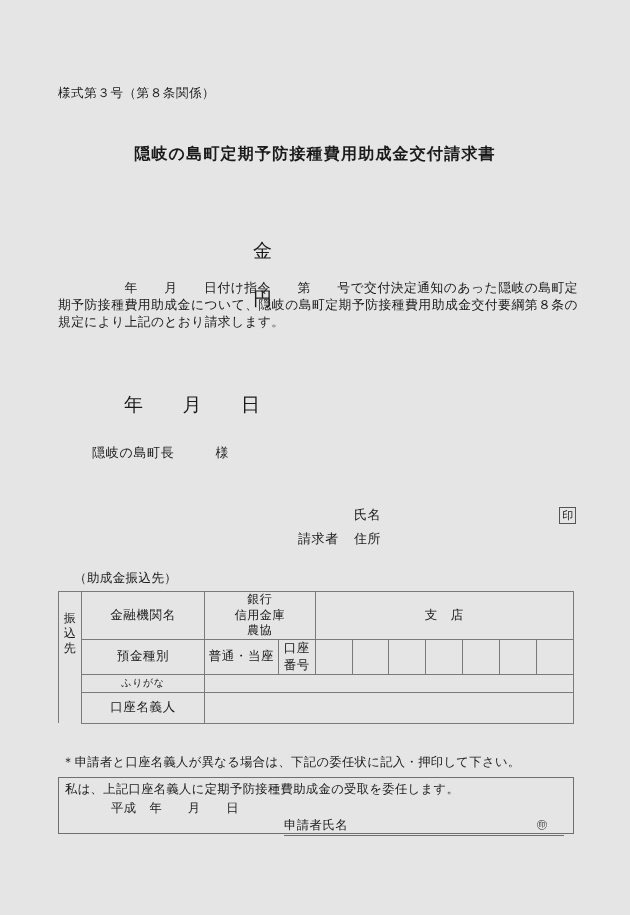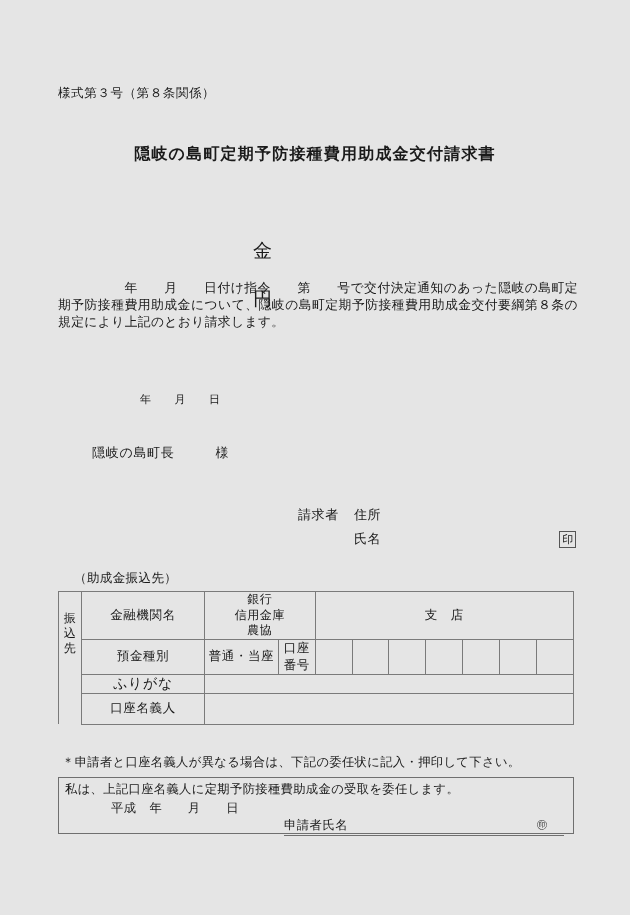--- a/index.html
+++ b/index.html
@@ -65,23 +65,23 @@
     font-size: 12.8px;
     line-height: 17px;
     letter-spacing: 0.35px;
     text-align: justify;
     white-space: pre-wrap;
   }
 
   
   .date-line {
     position: absolute;
-    left: 140px;
+    left: 124px;
     top: 392px;
-    font-size: 11px;
+    font-size: 19px;
     letter-spacing: 0.5px;
     white-space: pre;
   }
 
   
   .addressee {
     position: absolute;
     left: 92px;
     top: 444px;
     font-size: 13px;
@@ -164,21 +164,21 @@
     padding-right: 30px;
     letter-spacing: 2px;
   }
   .row-kinds td {
     height: 44px;
   }
   .row-type td {
     height: 24px;
   }
   .cell-furigana {
-    font-size: 14px;
+    font-size: 10px;
     letter-spacing: 0.8px;
     border-bottom: 1px dotted #9a9a9a !important;
     height: 17px;
   }
   .cell-furigana-blank {
     border-bottom: 1px dotted #9a9a9a !important;
   }
   .cell-holder {
     height: 30px;
     font-family: Liberation Mono, monospace;
@@ -263,27 +263,27 @@
   </div>
 
   <div class="body-text">　　　　　年　　月　　日付け指令　　第　　号で交付決定通知のあった隠岐の島町定期予防接種費用助成金について、隠岐の島町定期予防接種費用助成金交付要綱第８条の規定により上記のとおり請求します。</div>
 
   <div class="date-line">年　　月　　日</div>
 
   <div class="addressee">隠岐の島町長　　　様</div>
 
   <div class="requester">
     <div class="requester-line">
-      <span class="req-label">請求者</span>
-      <span>住所</span>
-    </div>
-    <div class="requester-line">
       <span class="req-label"></span>
       <span>氏名</span>
       <span class="seal-box">印</span>
+    </div>
+    <div class="requester-line">
+      <span class="req-label">請求者</span>
+      <span>住所</span>
     </div>
   </div>
 
   <div class="bank-caption">（助成金振込先）</div>
 
   <table class="bank-table">
     <tbody>
       <tr class="row-kinds">
         <td class="vert-label no-bottom" rowspan="2">
           <span>振</span>

